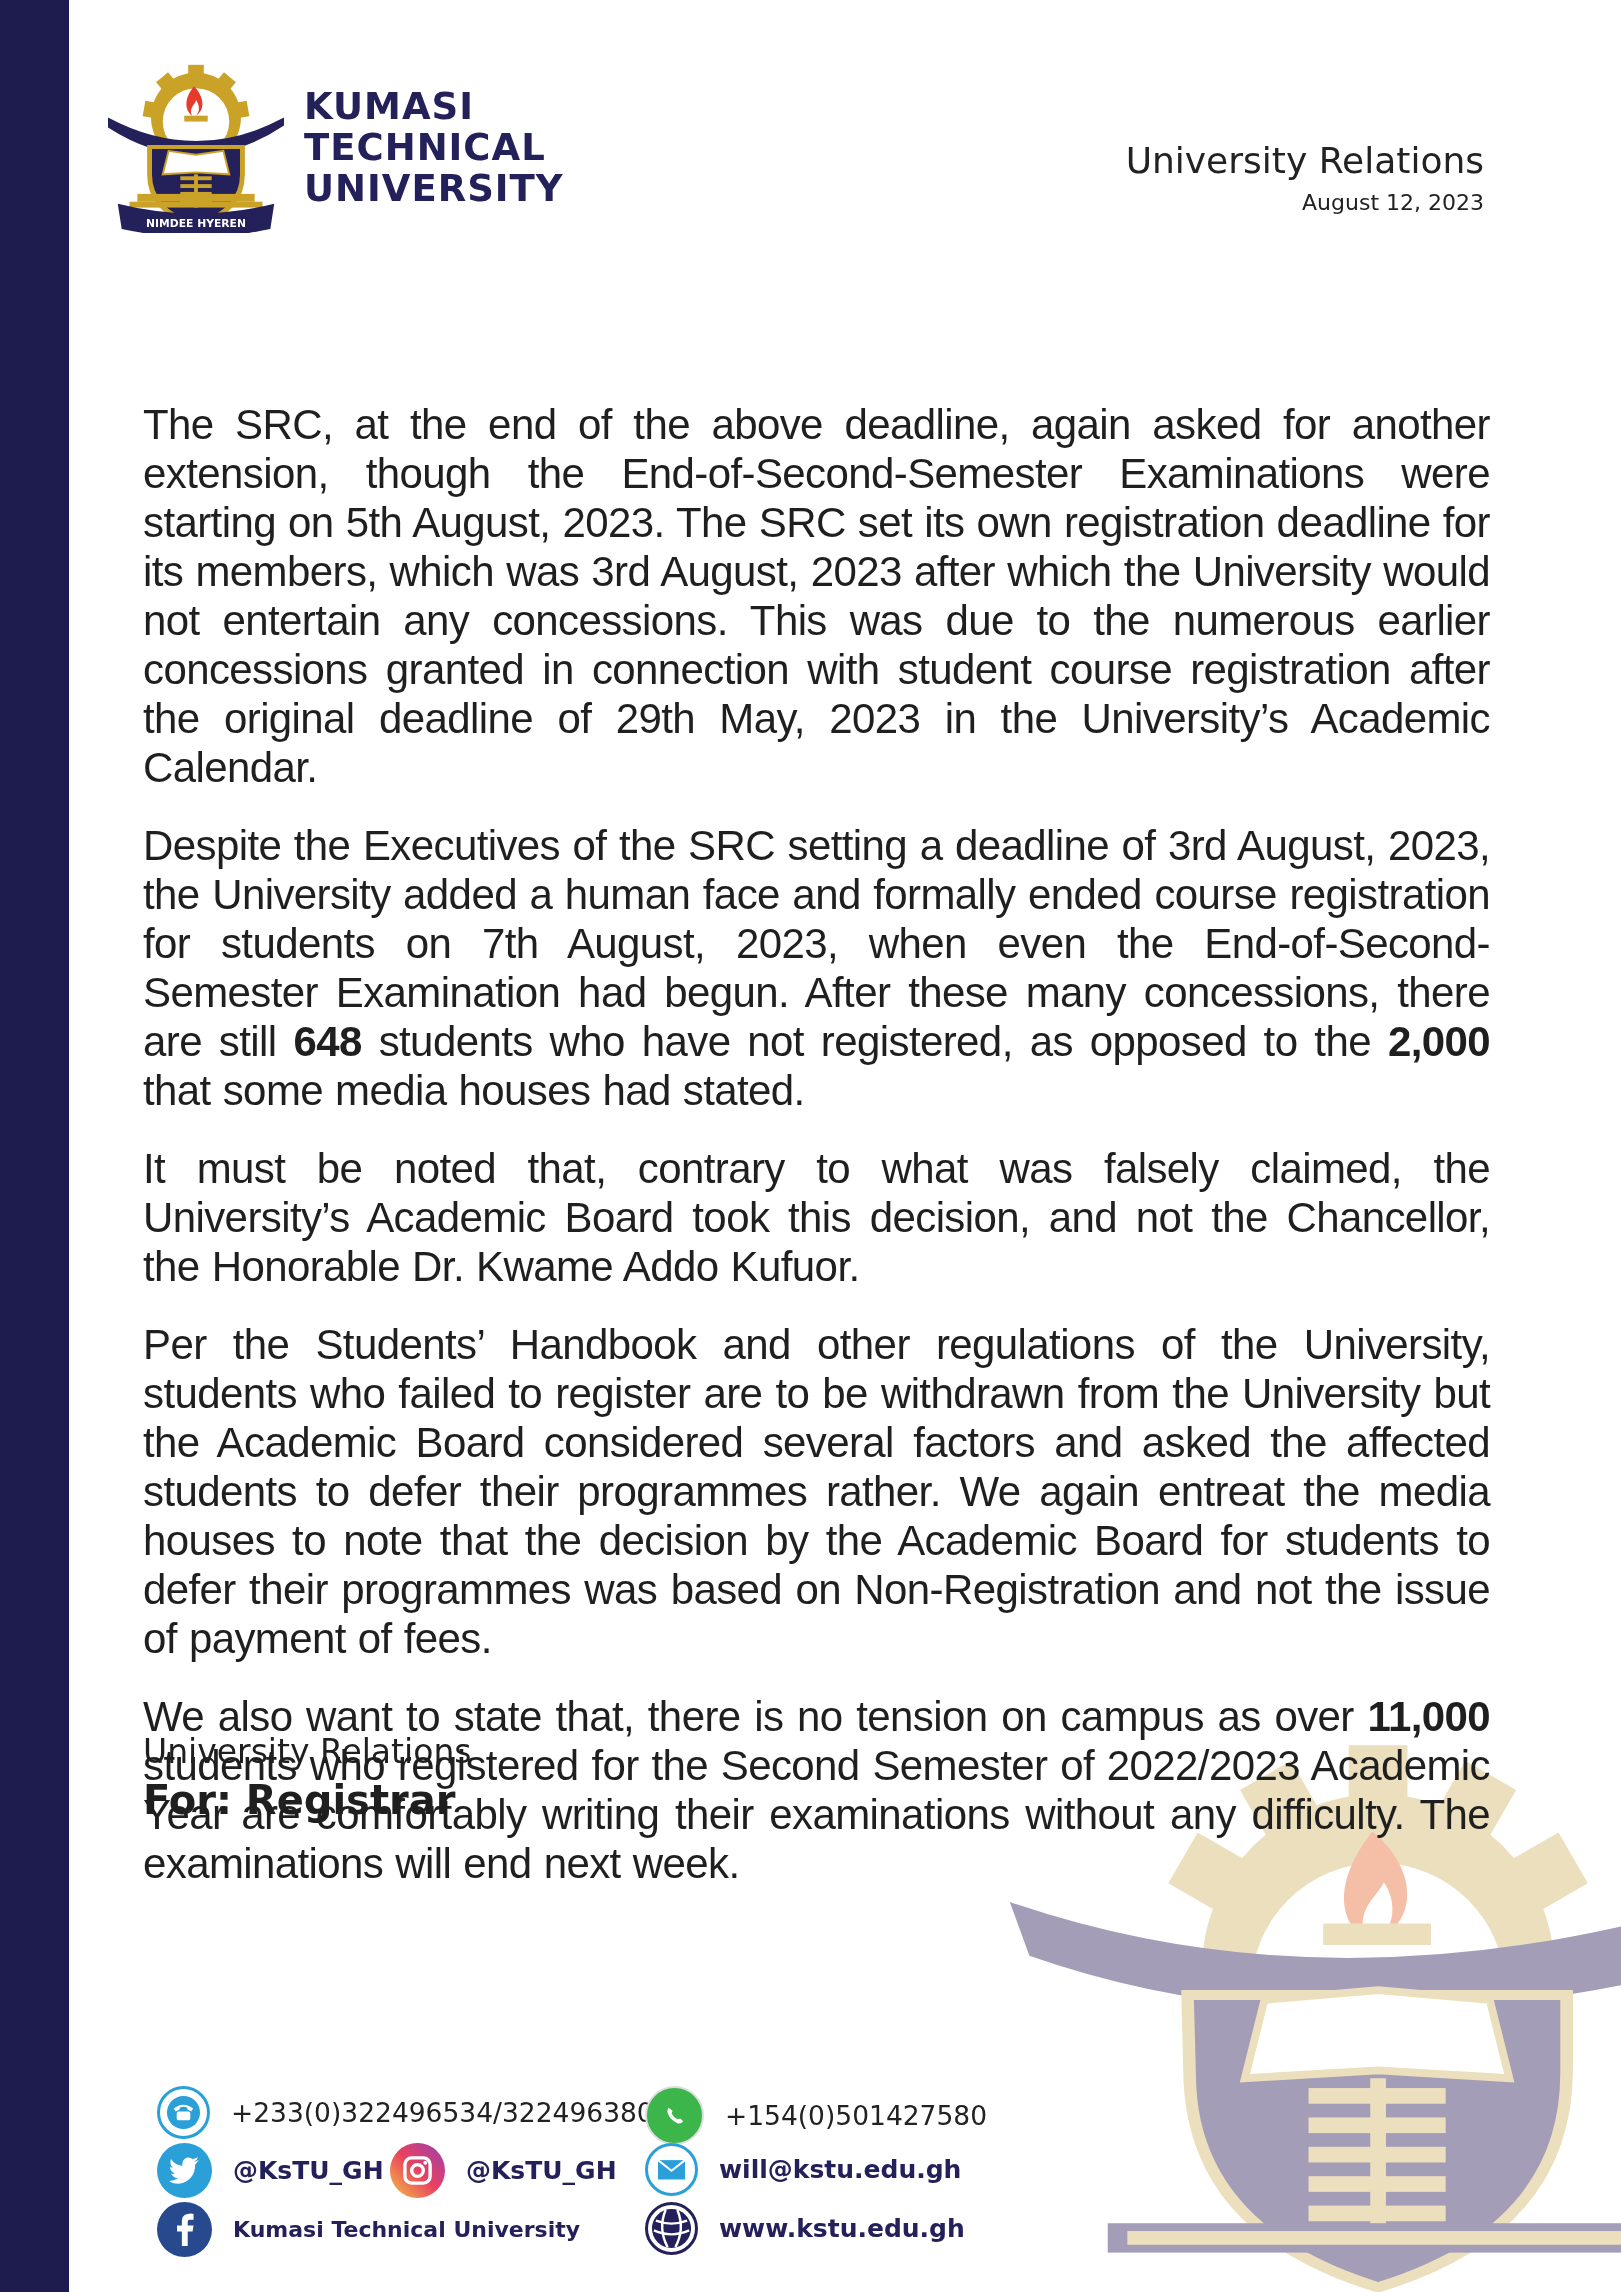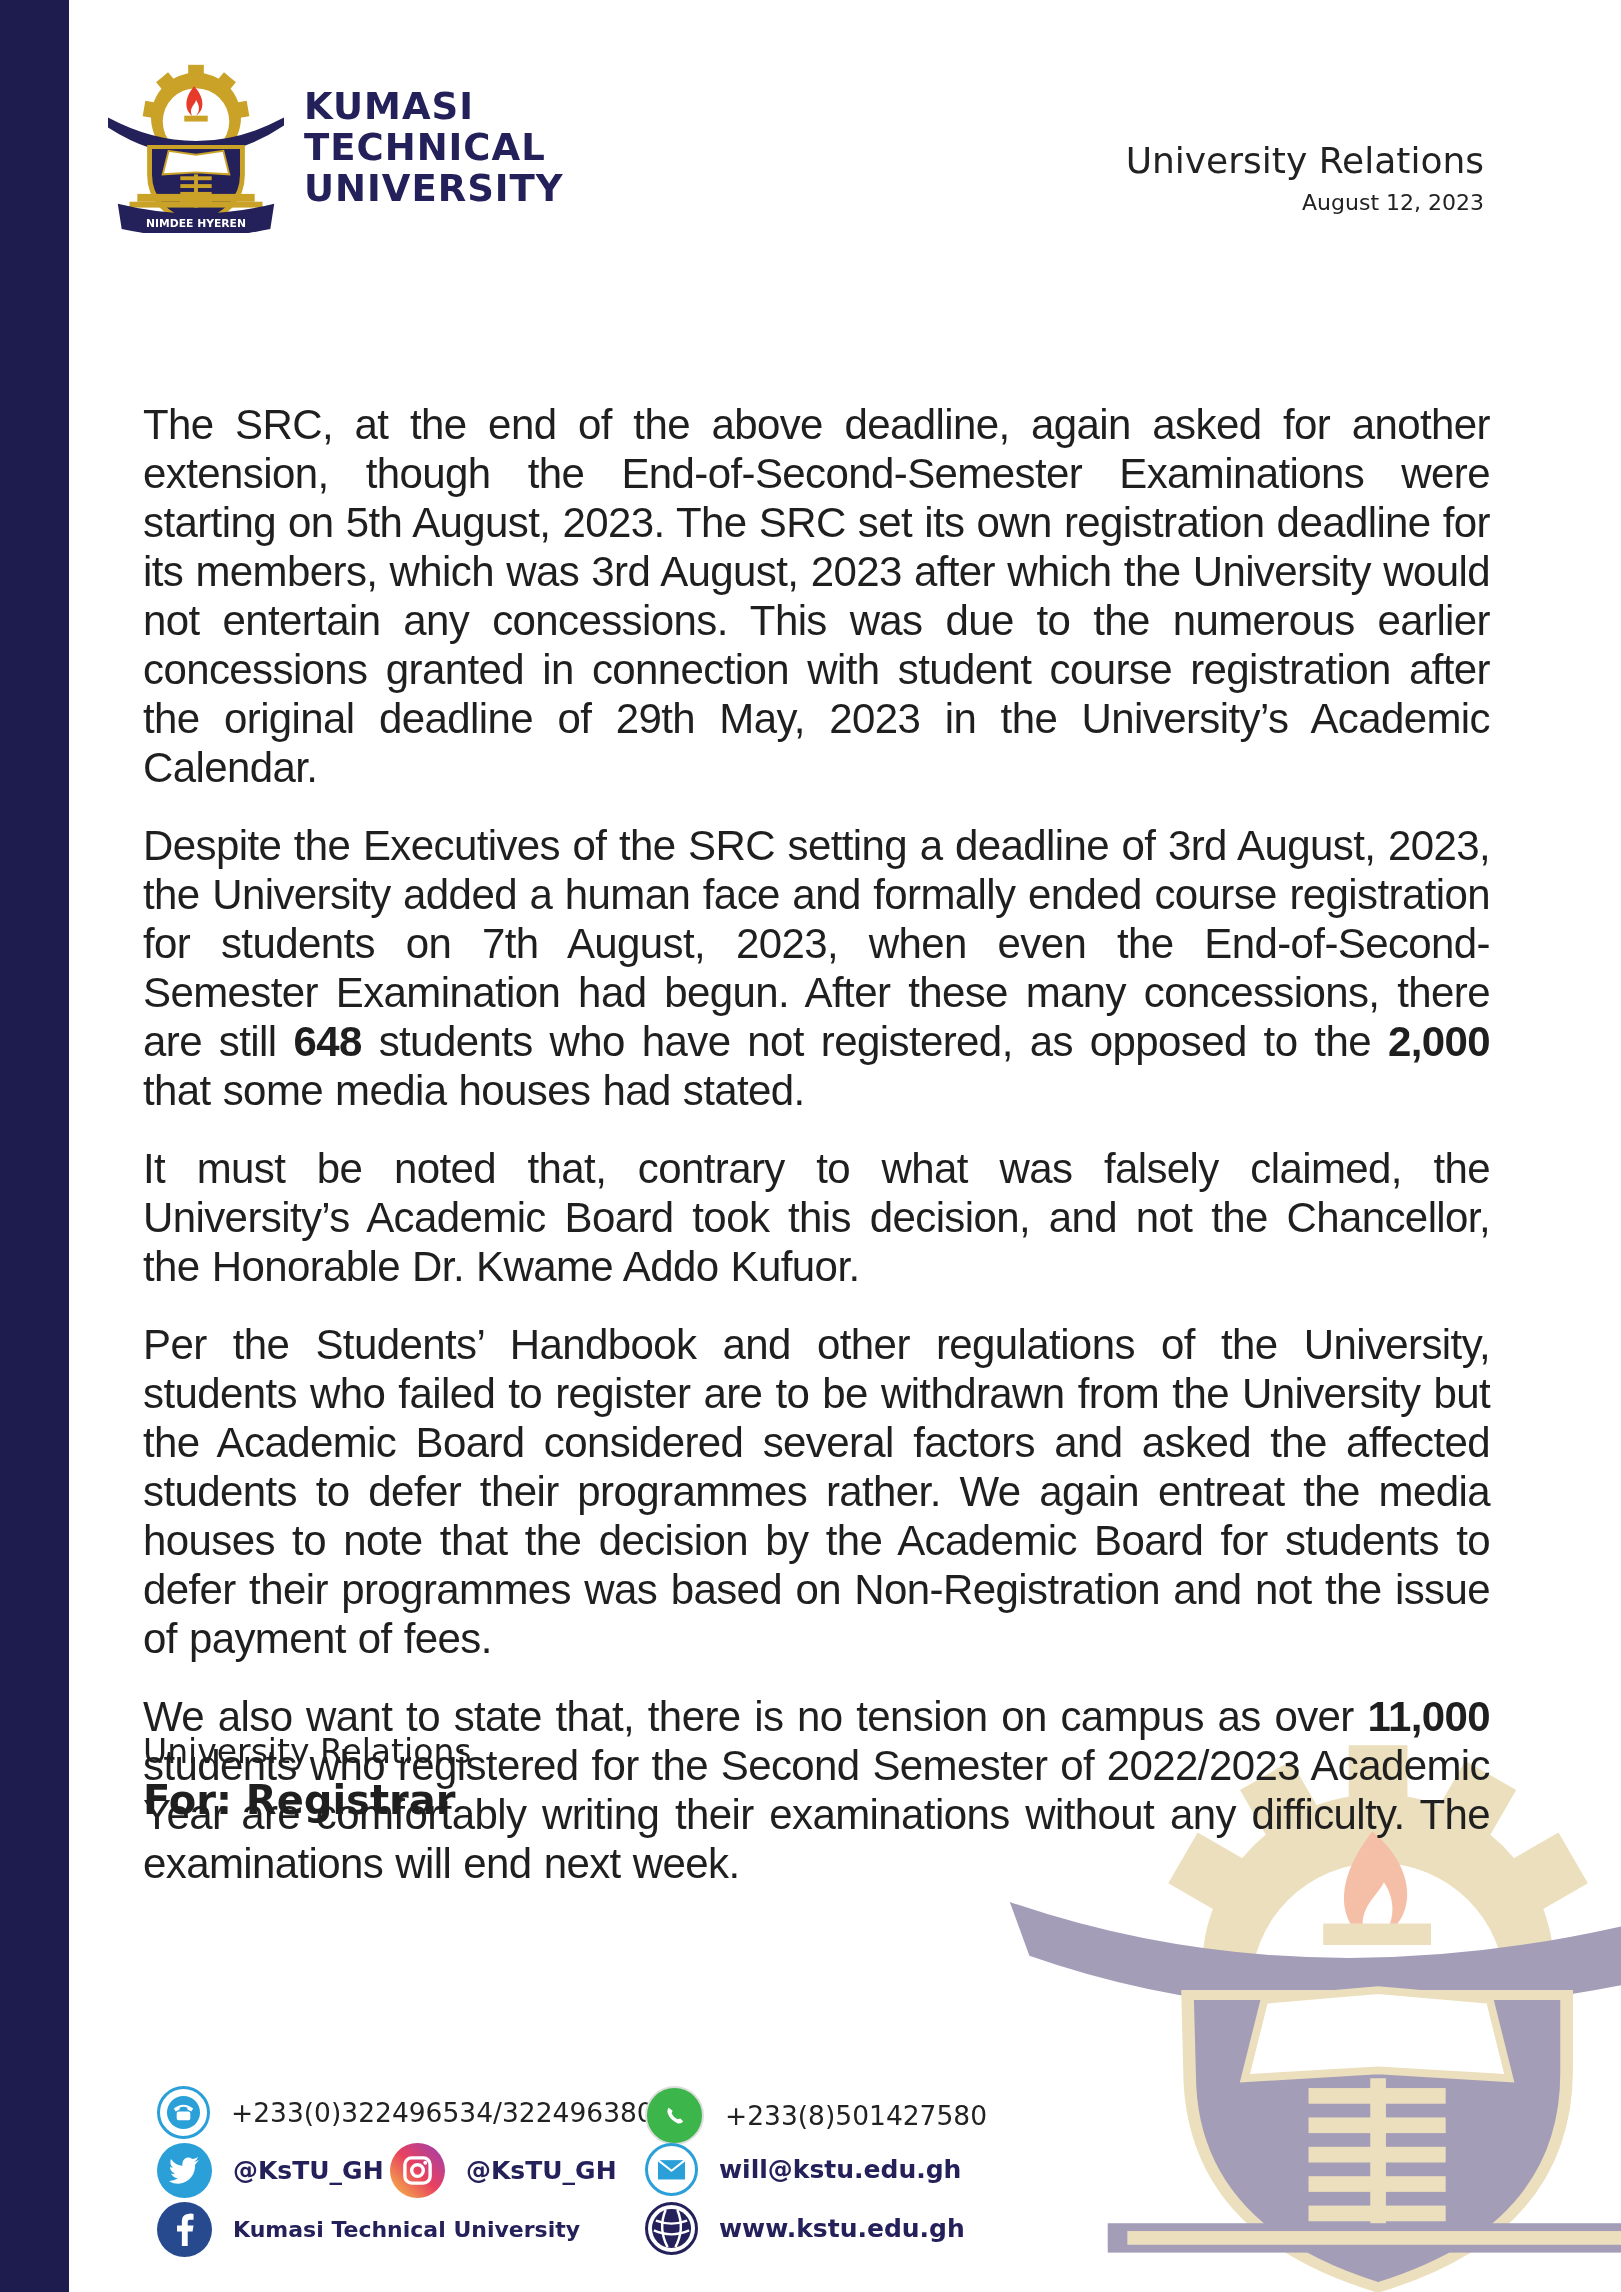--- a/index.html
+++ b/index.html
@@ -150,21 +150,21 @@
         </svg>
     </span>
     <span class="c-text reg">+233(0)322496534/322496380</span>
   </div>
   <div class="c-row" style="left:488px; top:0;">
     <span class="c-icon" style="background:#3cb54a; border:2px solid #ddd;">
       <svg width="29" height="29" viewBox="0 0 30 30">
           <path d="M9 7 Q7 9 8 13 Q11 20 18 23 Q22 24 24 21 L21 18 L18 19 Q14 17 12 13 L13 10Z" fill="#fff"></path>
         </svg>
     </span>
-    <span class="c-text reg">+233(8)501427580</span>
+    <span class="c-text reg">+154(0)501427580</span>
   </div>
   <div class="c-row" style="left:0; top:57px;">
     <span class="c-icon" style="background:#2a9fd8;">
       <svg width="33" height="29" viewBox="0 0 34 30">
           <path d="M32 4 Q29 6 27 6 Q30 4 31 1 Q28 3 25 3 Q21 0 17 3 Q14 6 15 10 Q8 10 3 3 Q1 8 5 12 Q3 12 2 11 Q2 16 7 18 Q5 19 3 18 Q5 22 10 23 Q6 26 1 26 Q8 30 15 28 Q28 23 28 9Z" fill="#fff"></path>
         </svg>
     </span>
     <span class="c-text bold">@KsTU_GH</span>
   </div>
   <div class="c-row" style="left:233px; top:57px;">

